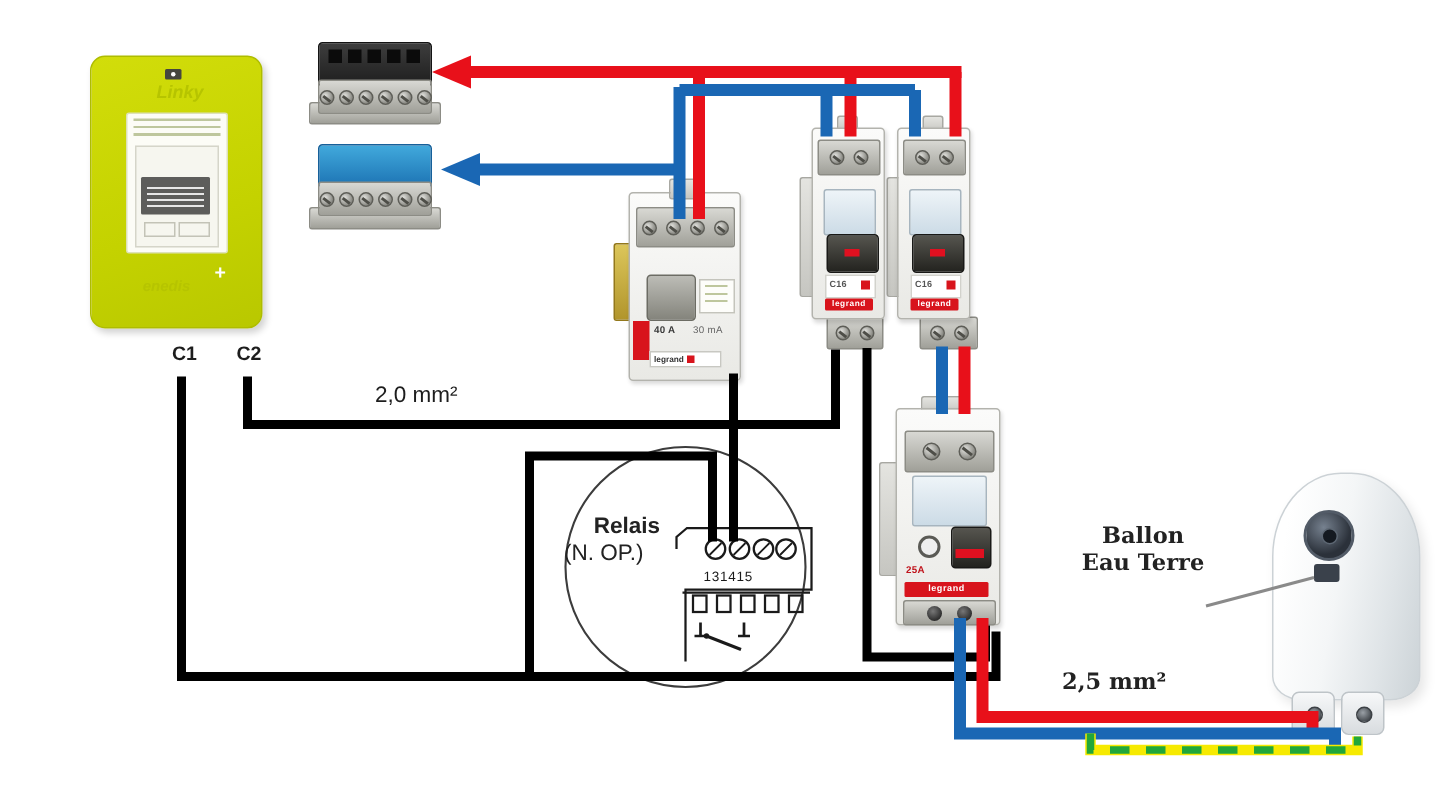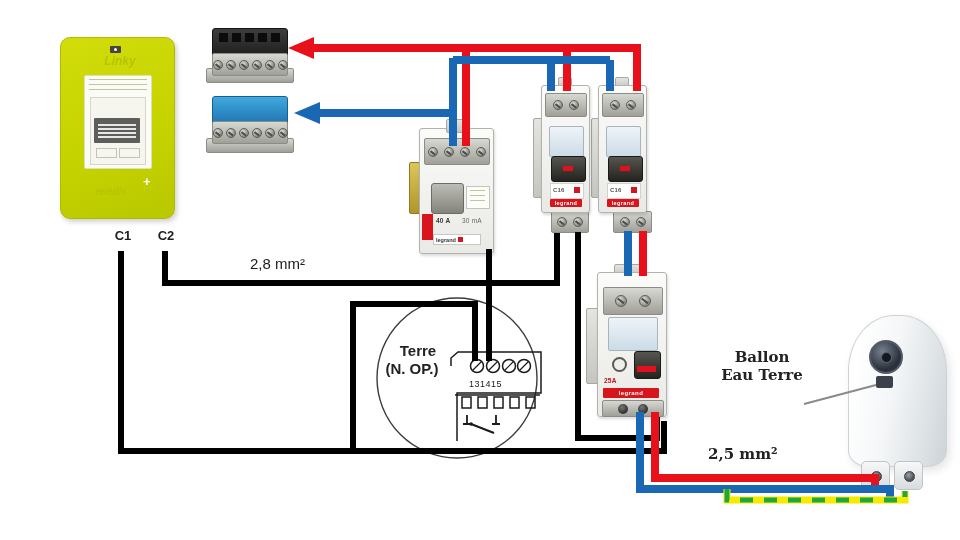--- a/index.html
+++ b/index.html
@@ -269,24 +269,24 @@
     <polygon points="294,113 320,102 320,124" fill="#1a67b4"></polygon>
 
     <path d="M727 489 V500 H905 V491" fill="none" stroke-width="7" stroke="#f6ea00"></path>
     <path d="M727 489 V500 H905 V491" fill="none" stroke-width="5" stroke-dasharray="13 11" stroke="#21a73a"></path>
   </svg>
 
 
   <div class="lbl" style="left:110px;top:228px;width:26px;text-align:center;font-size:13px;font-weight:bold">C1</div>
   <div class="lbl" style="left:152px;top:228px;width:28px;text-align:center;font-size:13px;font-weight:bold">C2</div>
 
-  <div class="lbl" style="left:250px;top:255px;font-size:15px">2,8 mm²</div>
-
-  <div class="lbl" style="left:390px;top:342px;width:56px;text-align:center;font-size:15px;font-weight:bold;color:#222">Terre</div>
-  <div class="lbl" style="left:376px;top:360px;width:72px;text-align:center;font-size:15px;font-weight:bold;color:#222">(N. OP.)</div>
+  <div class="lbl" style="left:250px;top:255px;font-size:15px">2,0 mm²</div>
+
+  <div class="lbl" style="left:390px;top:342px;width:56px;text-align:center;font-size:15px;font-weight:bold;color:#222">Relais</div>
+  <div class="lbl" style="left:376px;top:360px;width:72px;font-size:15px;font-weight:normal;color:#222">(N. OP.)</div>
 
   <div class="lbl serif" style="left:707px;top:348px;width:110px;text-align:center;font-size:15px;line-height:18px;color:#222">
     <div>Ballon</div>
     <div>Eau Terre</div>
   </div>
 
   <div class="lbl serif" style="left:708px;top:445px;font-size:15px;color:#222">2,5 mm²</div>
 
 
 </div>

